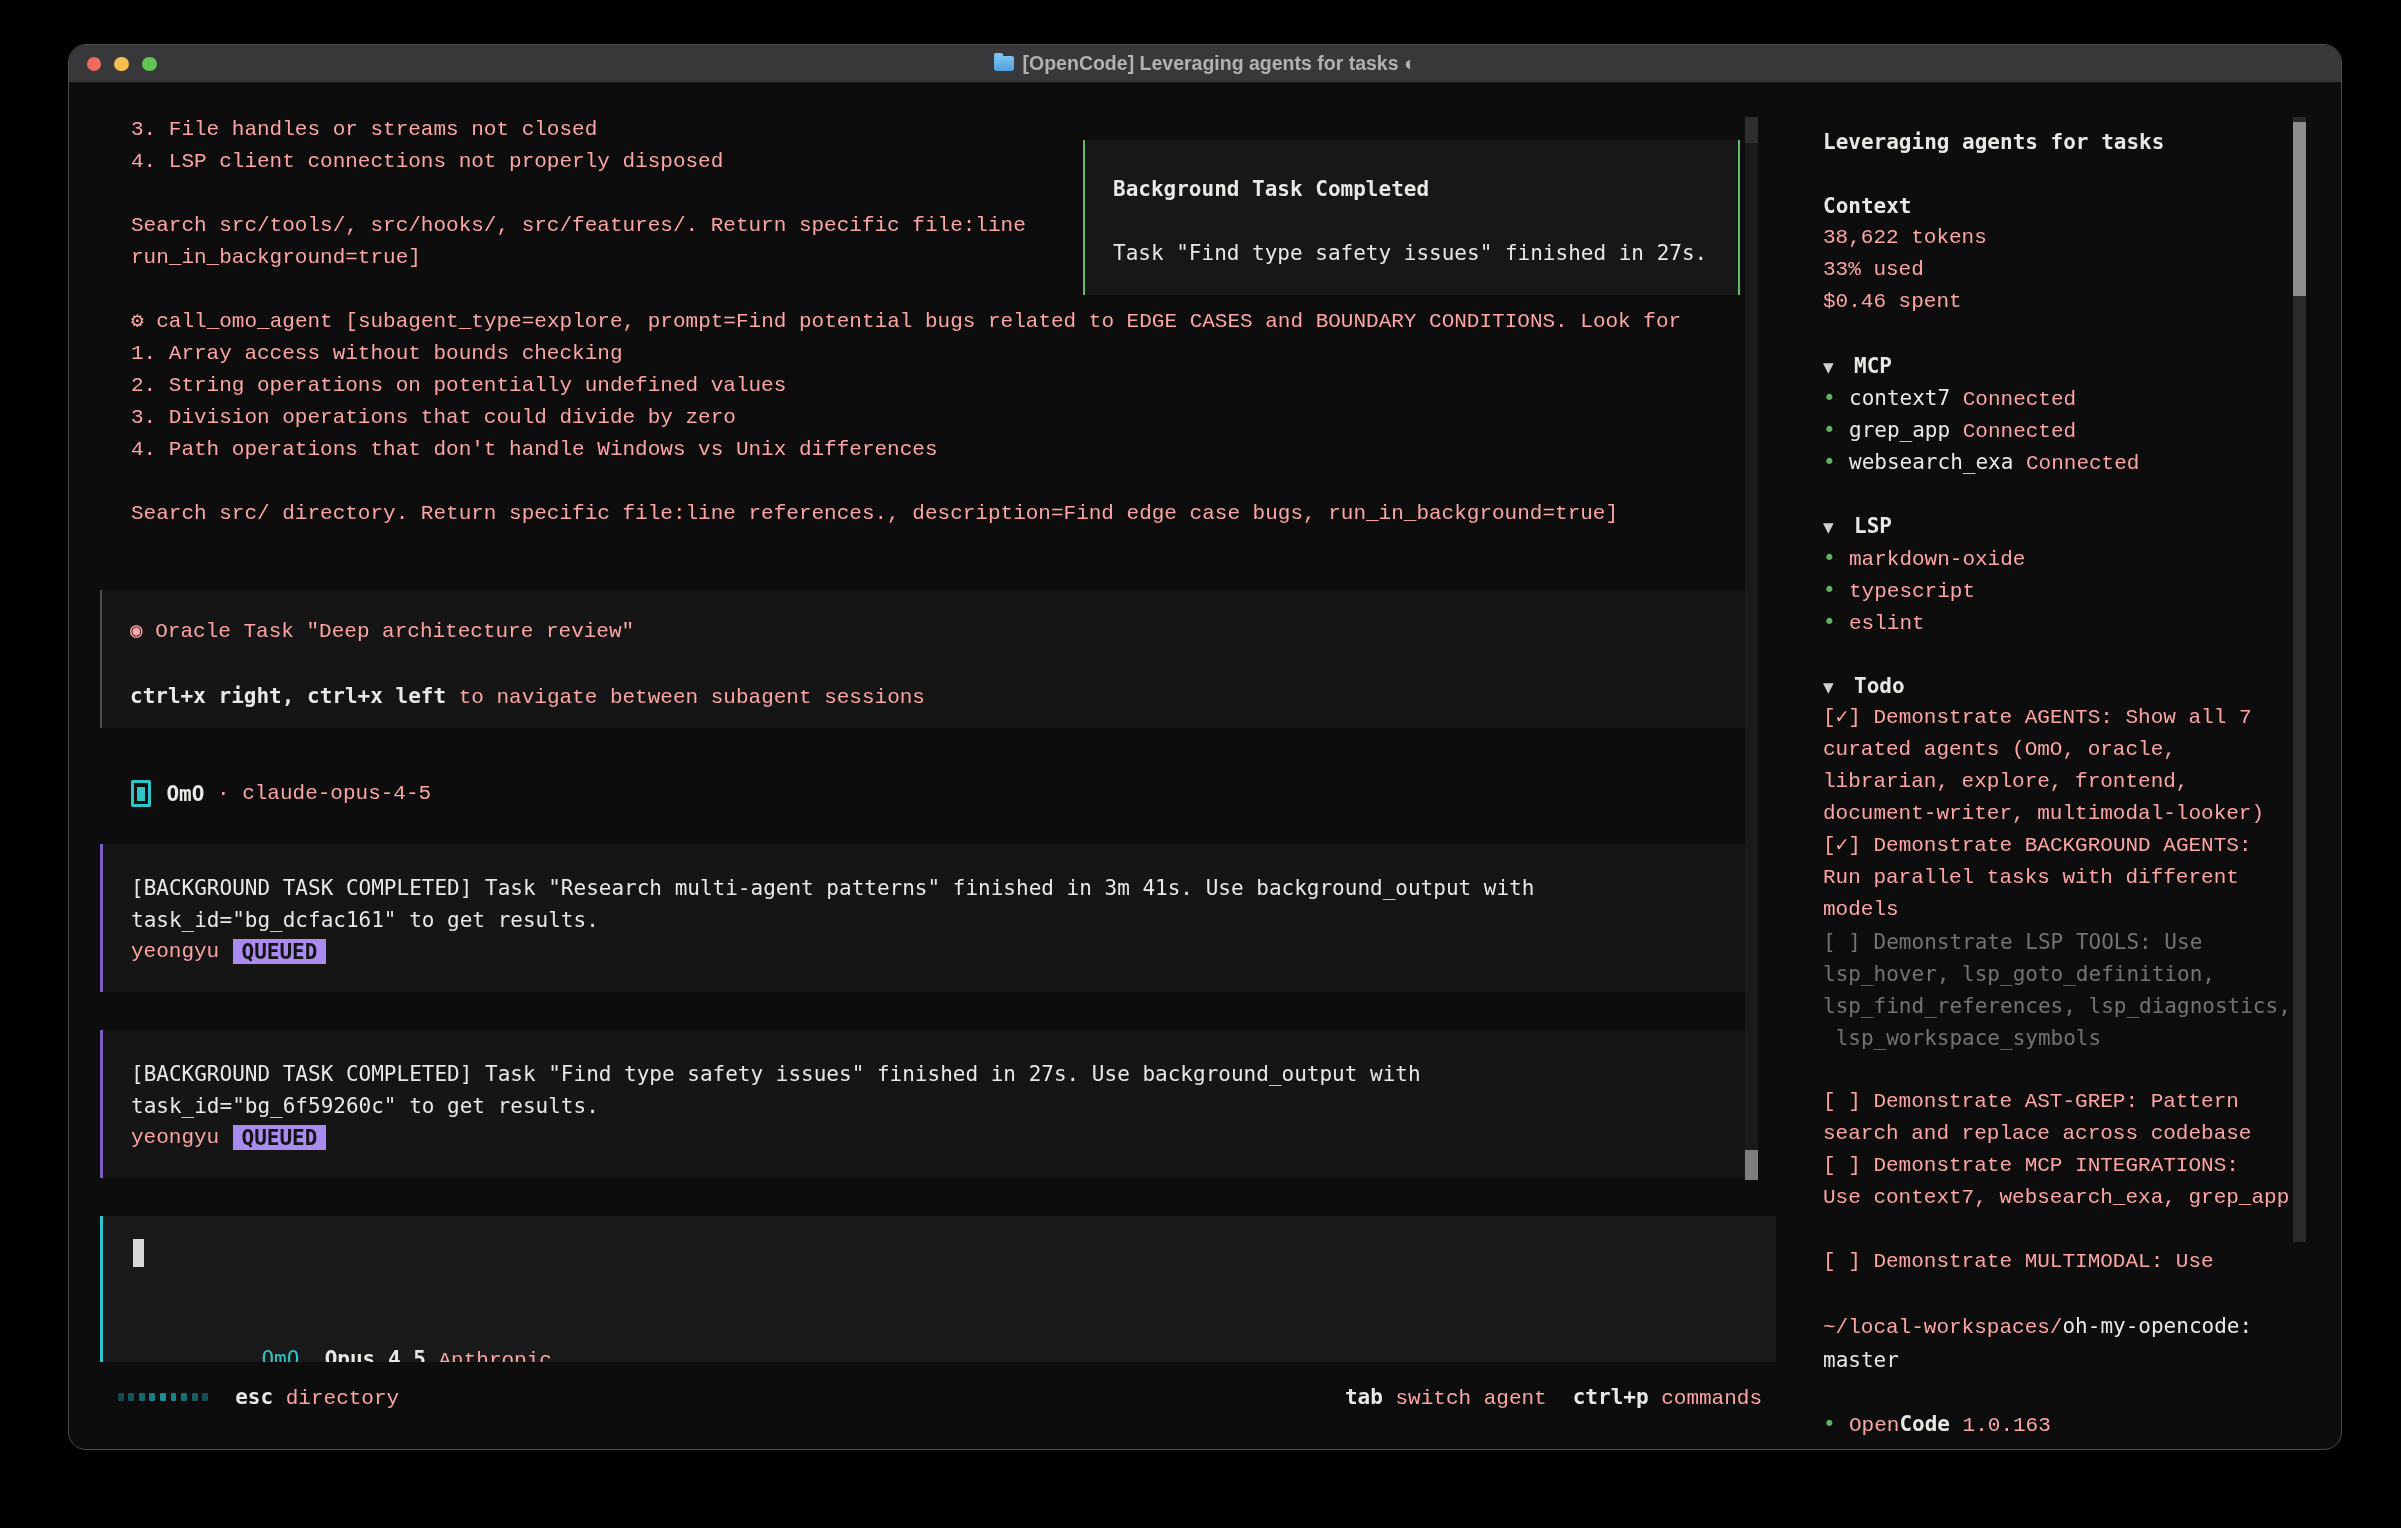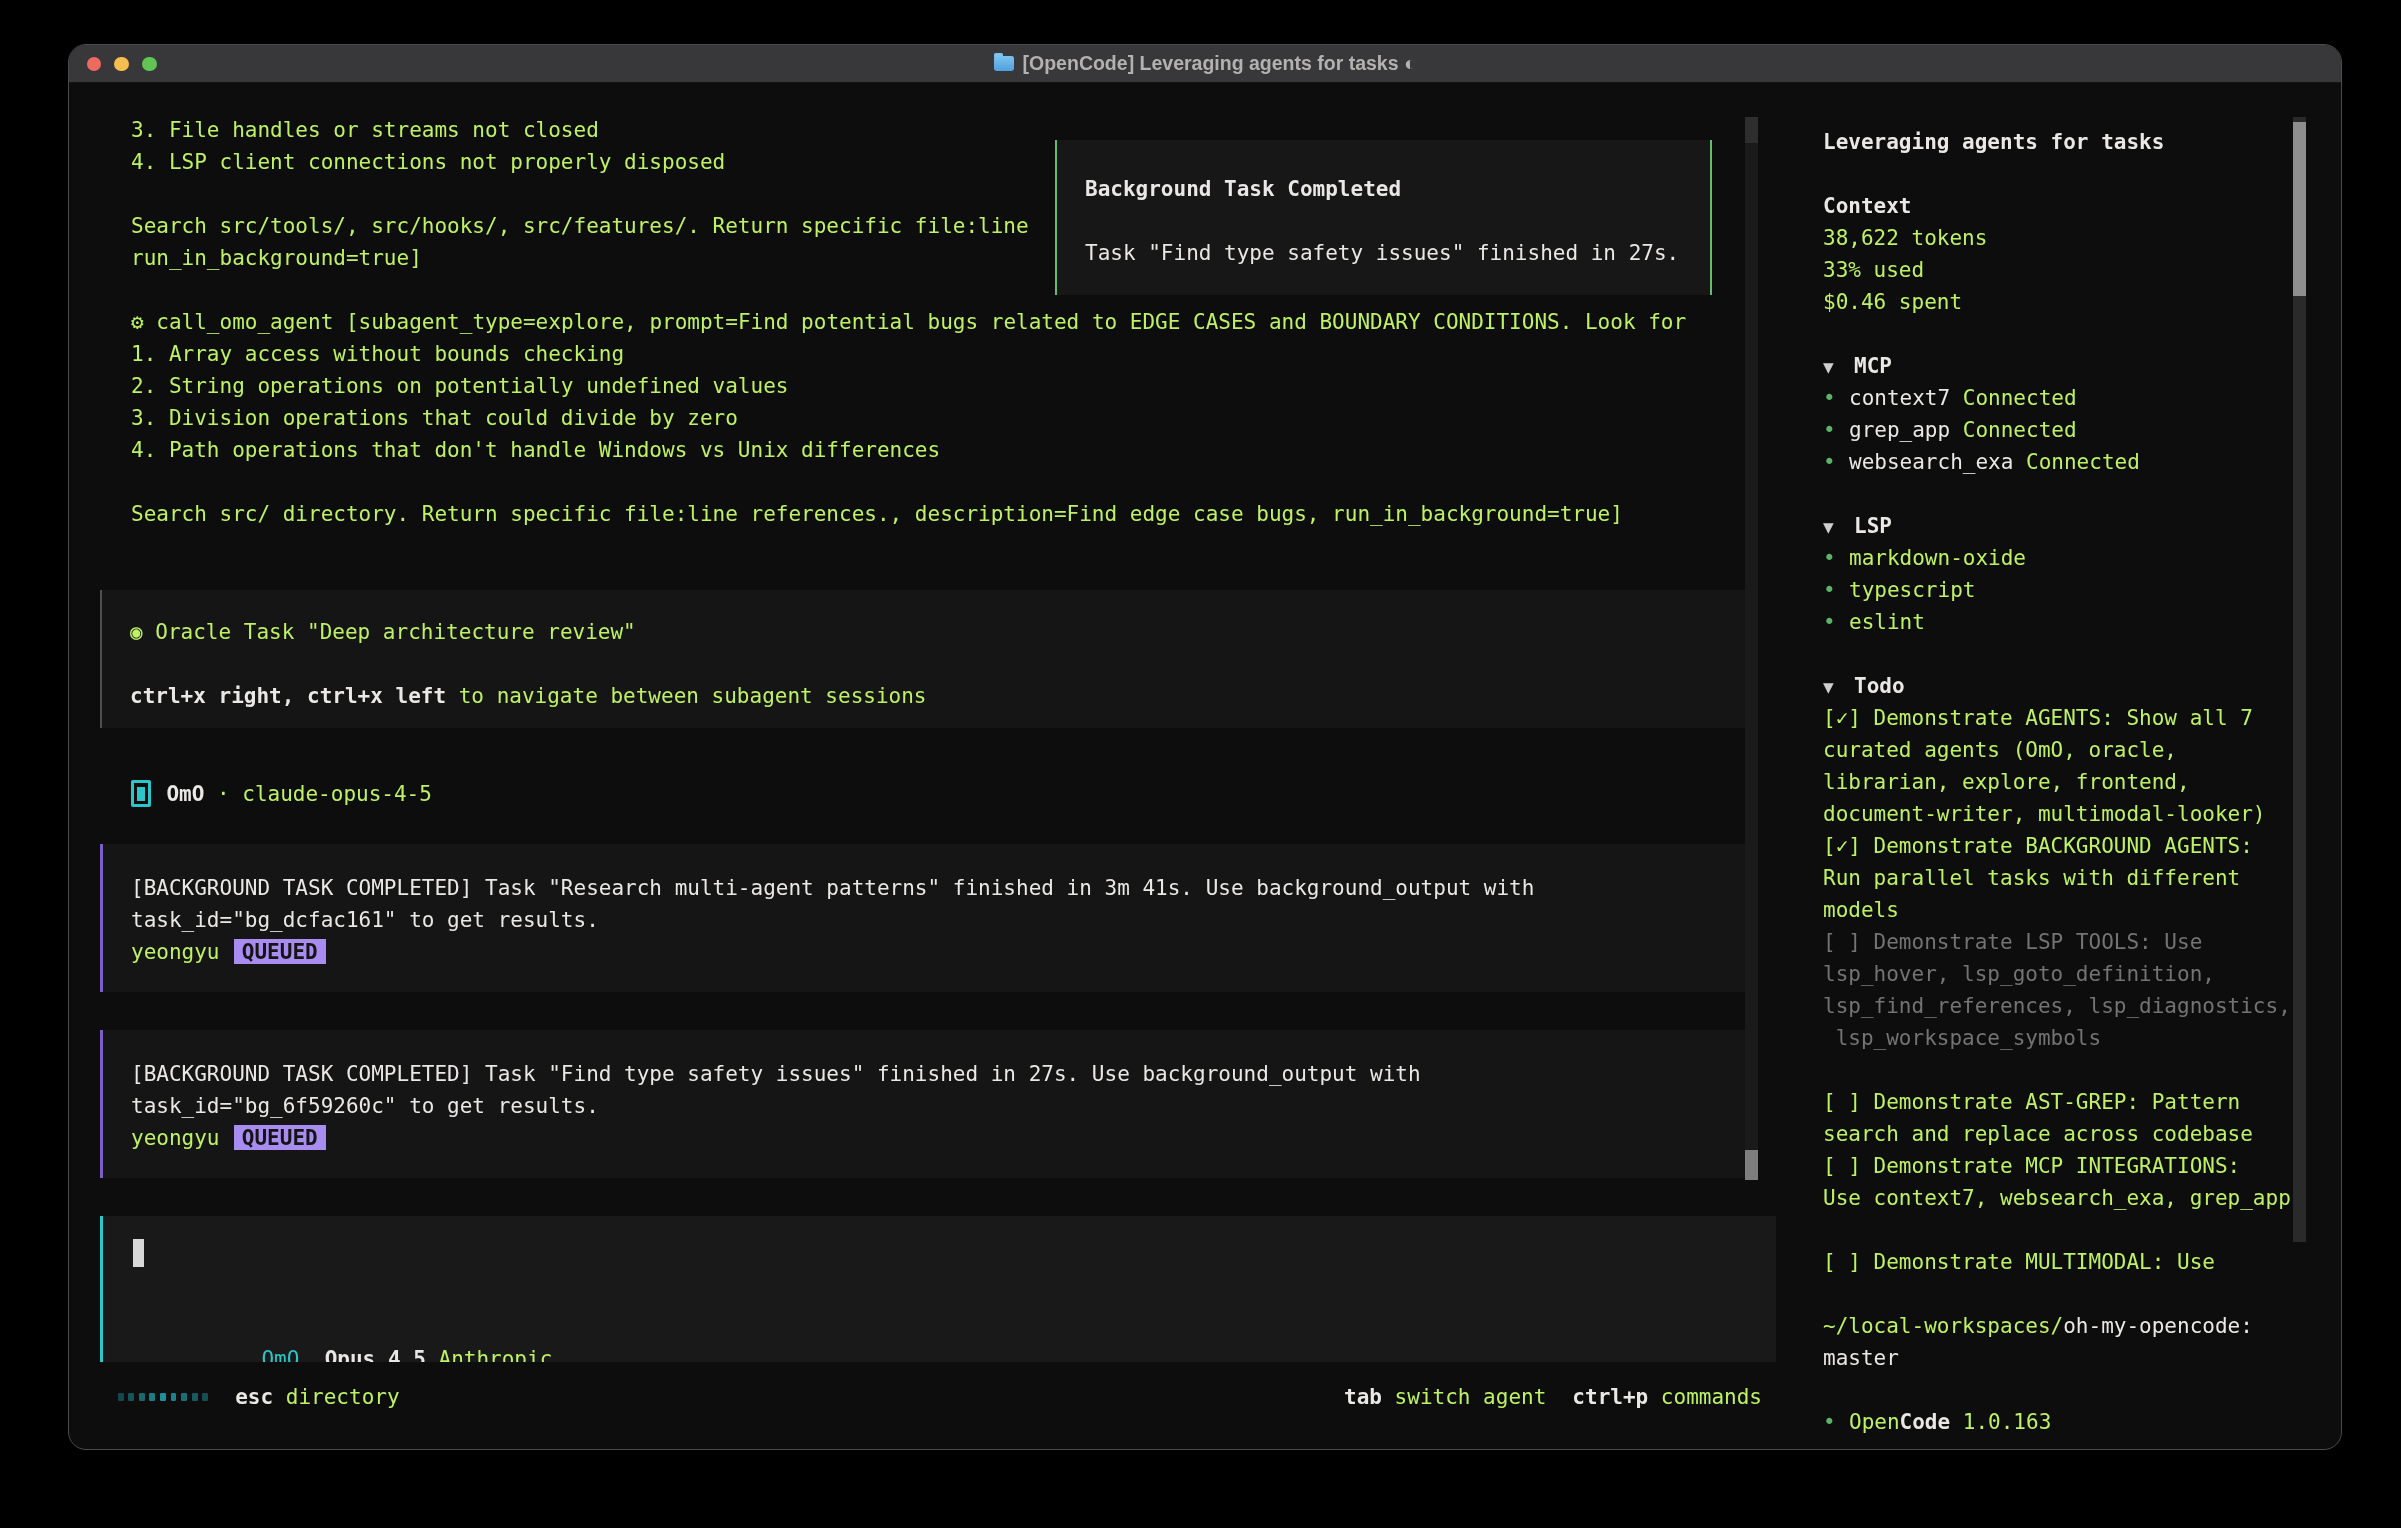--- a/index.html
+++ b/index.html
@@ -22,21 +22,21 @@
   .folder::before { content:""; position:absolute; left:0; top:-3px; width:8.9px; height:4.1px; background:#7cc3ef; border-radius:1.8px 1.8px 0 0; }
   .titletext { font-family:"Liberation Sans", sans-serif; font-weight:bold; font-size:19.5px; color:#b4b2b0; }
 
   .content { position:absolute; left:0; top:39px; right:0; bottom:0; }
 
   
   .main-flow { position:absolute; left:31px; top:29.5px; width:1676px; }
   .ln { height:32px; line-height:32px; white-space:pre; overflow:hidden; }
   .pad { padding-left:31px; }
   .gap { height:32px; }
-  .g { color:#bef264; } .w { color:#eae8e4; } .bold { font-weight:bold; }
+  .g { color:#fca5a5;font-family:Liberation Mono, monospace; } .w { color:#eae8e4; } .bold { font-weight:bold; }
 
   .oracle-box {
     margin-top:60px; width:1646px; height:138px; background:#151515;
     border-left:2.4px solid #4f4f4f; padding:26px 0 0 28px; overflow:hidden;
   }
   .agent-line { margin-top:50px; height:32px; line-height:32px; padding-left:31px; display:flex; align-items:center; }
   .agent-icon { width:20px; height:27px; border:3px solid #2cc5c9; border-radius:1.8px; display:flex; align-items:center; justify-content:center; margin-right:15.4px; }
   .agent-icon .fill { width:8.3px; height:14px; background:#2cc5c9; }
 
   .task-box {
@@ -58,21 +58,21 @@
   .statusbar { margin-top:19.5px; width:1662px; height:32px; display:flex; align-items:center; justify-content:space-between; }
   .sb-left { display:flex; align-items:center; padding-left:17.7px; }
   .dots { display:flex; align-items:center; gap:4.7px; margin-right:27px; }
   .dot { width:5.9px; height:7.7px; border-radius:1.2px; background:#1f9099; }
   .d1{opacity:.45}.d2{opacity:.55}.d3{opacity:.7}.d4{opacity:.85}.d5{opacity:1}.d6{opacity:.9}.d7{opacity:.75}.d8{opacity:.6}.d9{opacity:.5}
   .sb-right { display:flex; gap:26px; }
   .kv { white-space:pre; }
 
   
   .notification {
-    position:absolute; left:986px; top:56px; width:657px; height:155px; background:#171717;
+    position:absolute; left:1014px; top:56px; width:657px; height:155px; background:#171717;
     border-left:2.4px solid #67bb6d; border-right:2.4px solid #67bb6d; padding:33px 0 0 28px; z-index:5; overflow:hidden;
   }
 
   
   .main-scroll { position:absolute; left:1676px; top:32.5px; width:13px; height:1063px; background:#1a1a1a; }
   .main-scroll .seg-top { position:absolute; top:0; left:0; width:13px; height:26px; background:#2e2e2e; }
   .main-scroll .thumb { position:absolute; bottom:0; left:0; width:13px; height:29.5px; background:#7e7e7e; }
 
   
   .sidebar { position:absolute; left:1707px; top:0; right:0; bottom:0; }

